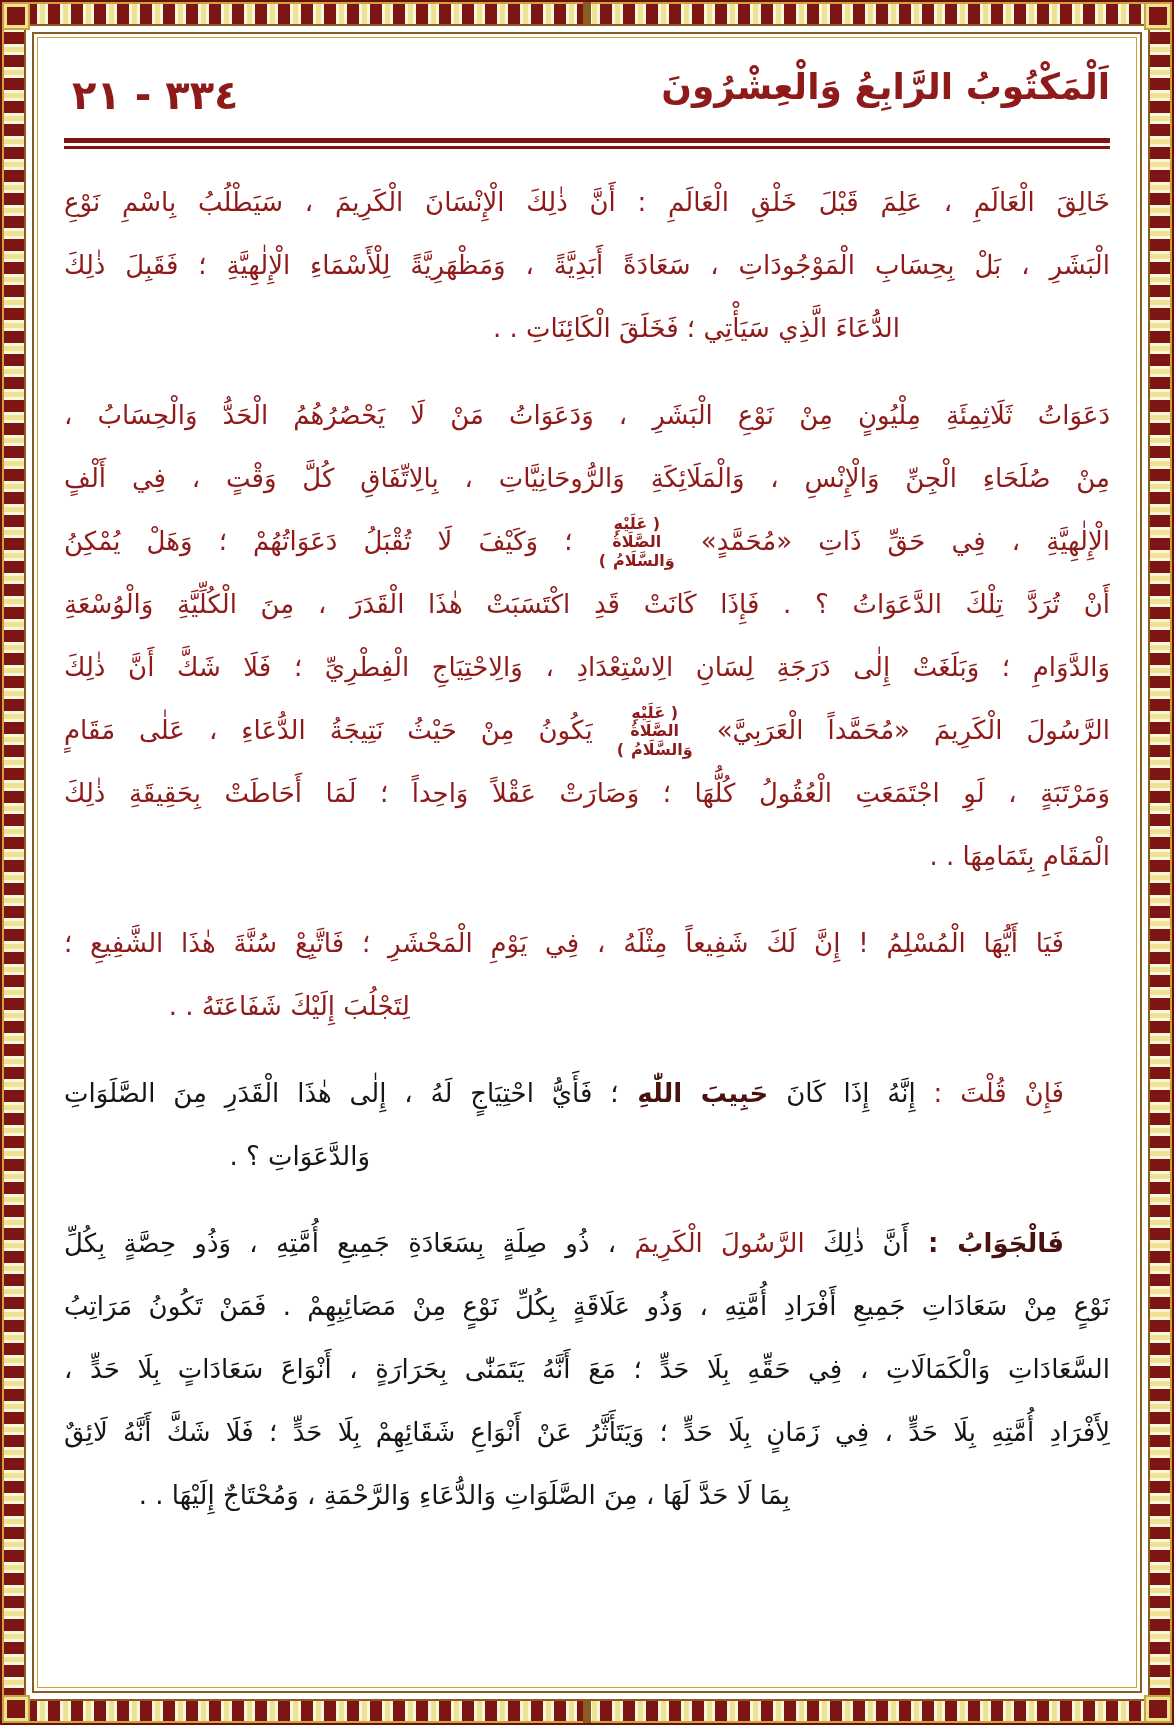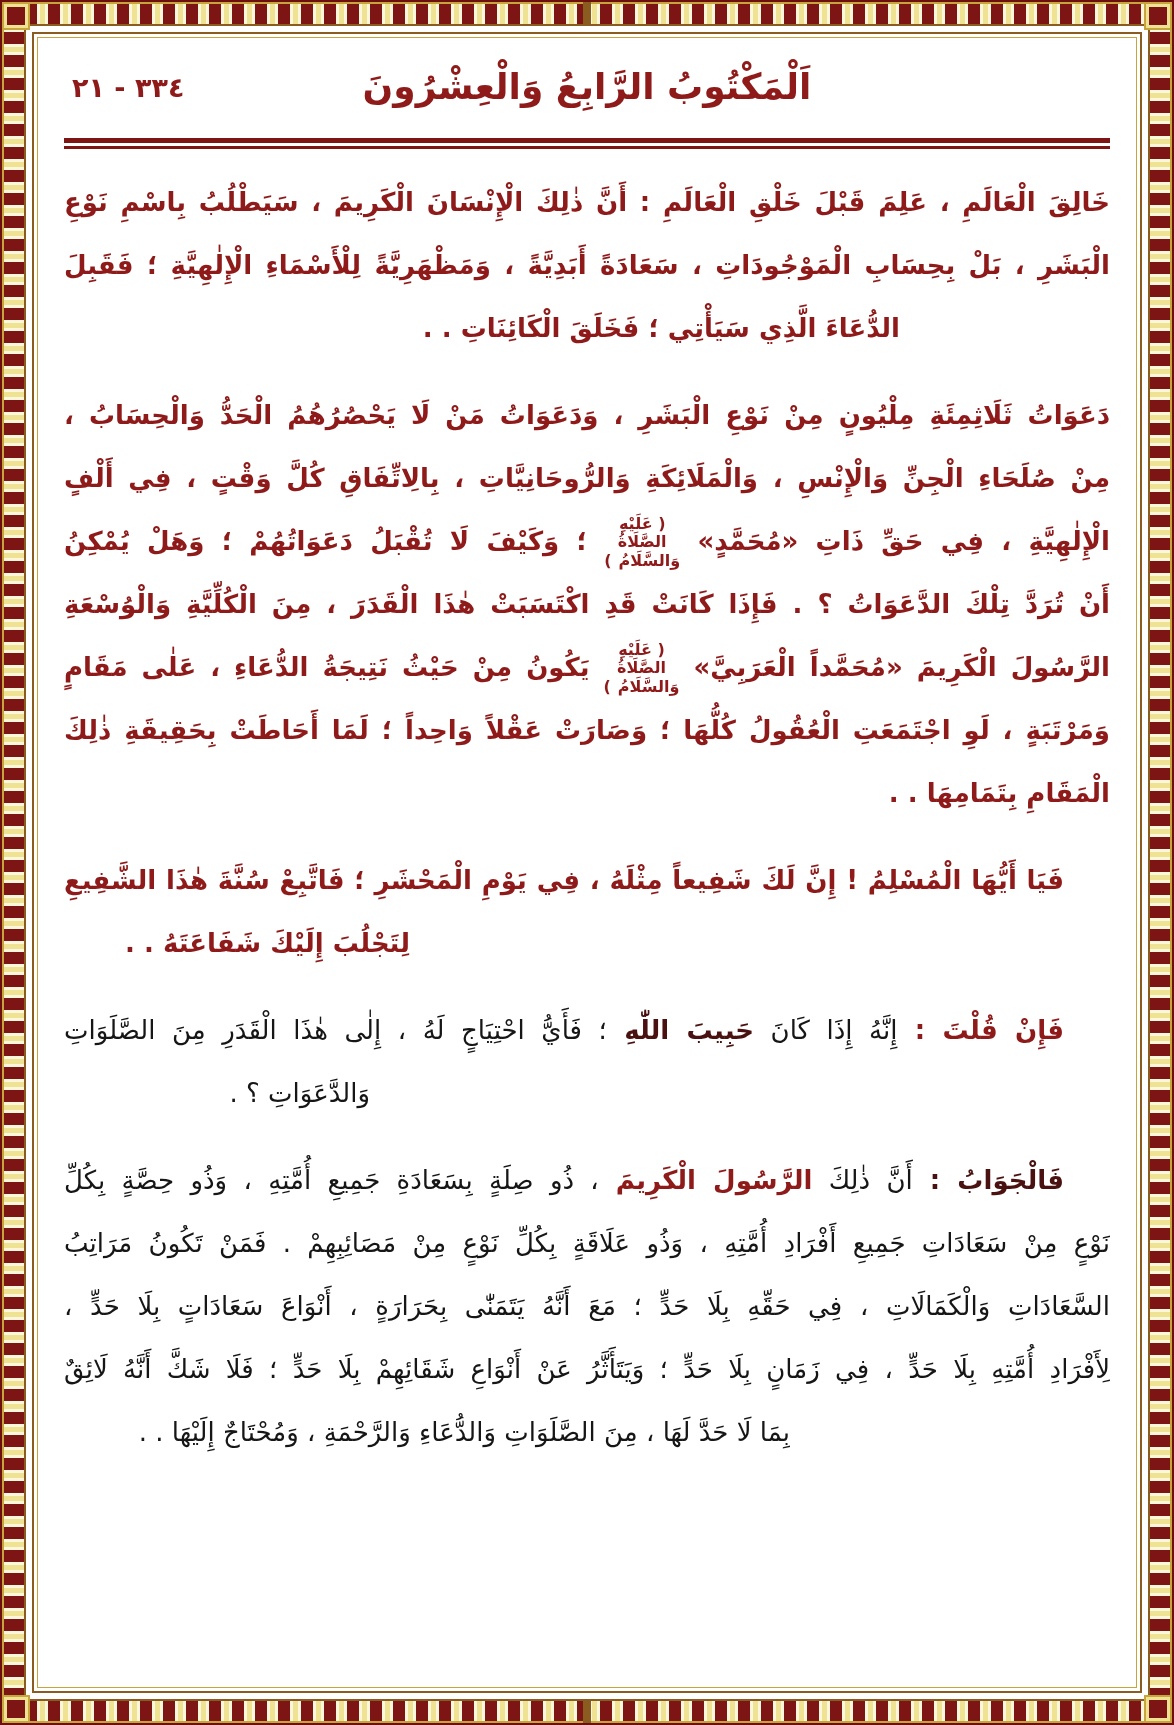--- a/index.html
+++ b/index.html
@@ -55,40 +55,40 @@
     content:"";position:absolute;inset:3px;border:1px solid var(--bord-gold);pointer-events:none;
   }
   .content{
     position:absolute;inset:0;box-sizing:border-box;
     padding:20px 30px 0 30px;direction:rtl;overflow:hidden;
   }
   
   .hdr{position:relative;height:78px;}
   .page-number{
     position:absolute;left:8px;top:18px;
-    color:var(--red);font-weight:bold;font-size:27px;direction:rtl;
+    color:var(--red);font-weight:bold;font-size:40px;direction:rtl;
   }
   .doc-title{
-    position:absolute;right:0;left:0;top:12px;text-align:center;
+    position:absolute;right:0;left:0;top:12px;
     color:var(--red);font-weight:bold;font-size:36px;
   }
   .rule{margin-top:6px;}
   .rule .r1{height:5px;background:var(--bord-red);}
   .rule .r2{height:3px;background:var(--bord-red);margin-top:3px;}
   
   .letter-body{margin-top:22px;font-size:26px;color:var(--red);}
   .para{margin:0 0 24px 0;}
   .line{
     height:63px;line-height:63px;overflow:hidden;
     text-align:justify;text-align-last:justify;
     -moz-text-align-last:justify;
   }
   .line.last{text-align:center;text-align-last:right;-moz-text-align-last:right;}
   .line.indent{text-indent:46px;}
-  .sb{color:var(--red);font-weight:bold;}
+  .sb{color:var(--red);font-weight:normal;}
   .sk{color:var(--ink);font-weight:normal;}
   .sd{color:var(--dark);font-weight:bold;}
   .ss{
     color:var(--red);font-weight:bold;font-size:16px;
     display:inline-block;width:76px;line-height:1.15;text-align:center;
     vertical-align:middle;white-space:normal;text-indent:0;
   }
 </style>
 </head>
 <body>
@@ -123,20 +123,21 @@
           <div class="para">
             <div class="line"><span class="sb">خَالِقَ الْعَالَمِ ، عَلِمَ قَبْلَ خَلْقِ الْعَالَمِ : أَنَّ ذٰلِكَ الْإِنْسَانَ الْكَرِيمَ ، سَيَطْلُبُ بِاسْمِ نَوْعِ</span></div>
             <div class="line"><span class="sb">الْبَشَرِ ، بَلْ بِحِسَابِ الْمَوْجُودَاتِ ، سَعَادَةً أَبَدِيَّةً ، وَمَظْهَرِيَّةً لِلْأَسْمَاءِ الْإِلٰهِيَّةِ ؛ فَقَبِلَ ذٰلِكَ</span></div>
             <div class="line last" style="margin-right: 210px;"><span class="sb">الدُّعَاءَ الَّذِي سَيَأْتِي ؛ فَخَلَقَ الْكَائِنَاتِ . .</span></div>
           </div>
           <div class="para">
             <div class="line"><span class="sb">دَعَوَاتُ ثَلَاثِمِئَةِ مِلْيُونٍ مِنْ نَوْعِ الْبَشَرِ ، وَدَعَوَاتُ مَنْ لَا يَحْصُرُهُمُ الْحَدُّ وَالْحِسَابُ ،</span></div>
             <div class="line"><span class="sb">مِنْ صُلَحَاءِ الْجِنِّ وَالْإِنْسِ ، وَالْمَلَائِكَةِ وَالرُّوحَانِيَّاتِ ، بِالِاتِّفَاقِ كُلَّ وَقْتٍ ، فِي أَلْفٍ</span></div>
             <div class="line"><span class="sb">الْإِلٰهِيَّةِ ، فِي حَقِّ ذَاتِ «مُحَمَّدٍ» </span><span class="ss">( عَلَيْهِ الصَّلَاةُ وَالسَّلَامُ )</span><span class="sb"> ؛ وَكَيْفَ لَا تُقْبَلُ دَعَوَاتُهُمْ ؛ وَهَلْ يُمْكِنُ</span></div>
             <div class="line"><span class="sb">أَنْ تُرَدَّ تِلْكَ الدَّعَوَاتُ ؟ . فَإِذَا كَانَتْ قَدِ اكْتَسَبَتْ هٰذَا الْقَدَرَ ، مِنَ الْكُلِّيَّةِ وَالْوُسْعَةِ</span></div>
+            <div class="line"><span class="sb">وَالدَّوَامِ ؛ وَبَلَغَتْ إِلٰى دَرَجَةِ لِسَانِ الِاسْتِعْدَادِ ، وَالِاحْتِيَاجِ الْفِطْرِيِّ ؛ فَلَا شَكَّ أَنَّ ذٰلِكَ</span></div>
             <div class="line"><span class="sb">الرَّسُولَ الْكَرِيمَ «مُحَمَّداً الْعَرَبِيَّ» </span><span class="ss">( عَلَيْهِ الصَّلَاةُ وَالسَّلَامُ )</span><span class="sb"> يَكُونُ مِنْ حَيْثُ نَتِيجَةُ الدُّعَاءِ ، عَلٰى مَقَامٍ</span></div>
             <div class="line"><span class="sb">وَمَرْتَبَةٍ ، لَوِ اجْتَمَعَتِ الْعُقُولُ كُلُّهَا ؛ وَصَارَتْ عَقْلاً وَاحِداً ؛ لَمَا أَحَاطَتْ بِحَقِيقَةِ ذٰلِكَ</span></div>
             <div class="line last" style=""><span class="sb">الْمَقَامِ بِتَمَامِهَا . .</span></div>
           </div>
           <div class="para">
             <div class="line indent"><span class="sb">فَيَا أَيُّهَا الْمُسْلِمُ ! إِنَّ لَكَ شَفِيعاً مِثْلَهُ ، فِي يَوْمِ الْمَحْشَرِ ؛ فَاتَّبِعْ سُنَّةَ هٰذَا الشَّفِيعِ ؛</span></div>
             <div class="line last" style="margin-right: 700px;"><span class="sb">لِتَجْلُبَ إِلَيْكَ شَفَاعَتَهُ . .</span></div>
           </div>
           <div class="para">
             <div class="line indent"><span class="sb">فَإِنْ قُلْتَ : </span><span class="sk">إِنَّهُ إِذَا كَانَ </span><span class="sd">حَبِيبَ اللّٰهِ </span><span class="sk">؛ فَأَيُّ احْتِيَاجٍ لَهُ ، إِلٰى هٰذَا الْقَدَرِ مِنَ الصَّلَوَاتِ</span></div>

